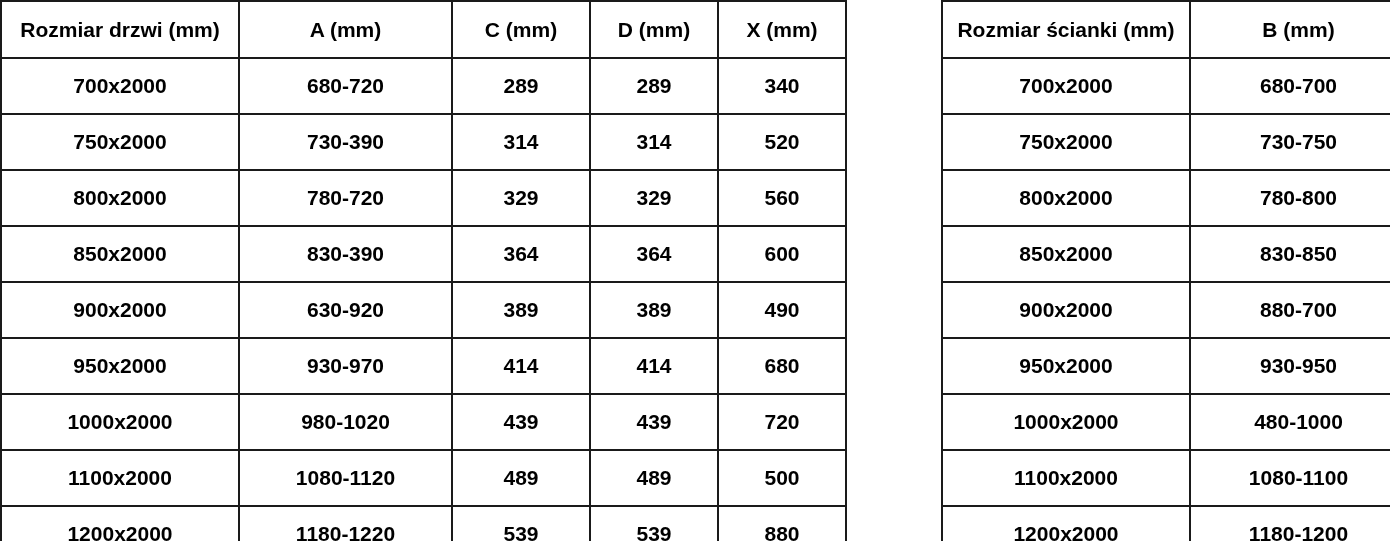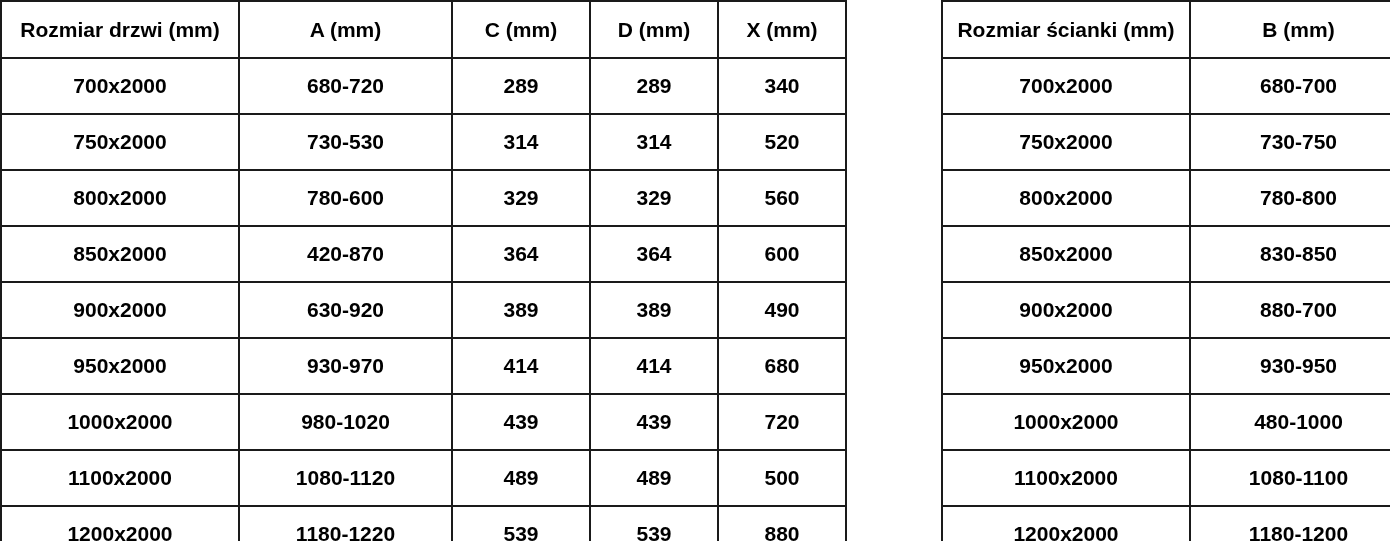--- a/index.html
+++ b/index.html
@@ -97,35 +97,35 @@
       <tbody>
         <tr>
           <td>700x2000</td>
           <td>680-720</td>
           <td>289</td>
           <td>289</td>
           <td>340</td>
         </tr>
         <tr>
           <td>750x2000</td>
-          <td>730-530</td>
+          <td>730-390</td>
           <td>314</td>
           <td>314</td>
           <td>520</td>
         </tr>
         <tr>
           <td>800x2000</td>
-          <td>780-600</td>
+          <td>780-720</td>
           <td>329</td>
           <td>329</td>
           <td>560</td>
         </tr>
         <tr>
           <td>850x2000</td>
-          <td>420-870</td>
+          <td>830-390</td>
           <td>364</td>
           <td>364</td>
           <td>600</td>
         </tr>
         <tr>
           <td>900x2000</td>
           <td>630-920</td>
           <td>389</td>
           <td>389</td>
           <td>490</td>

